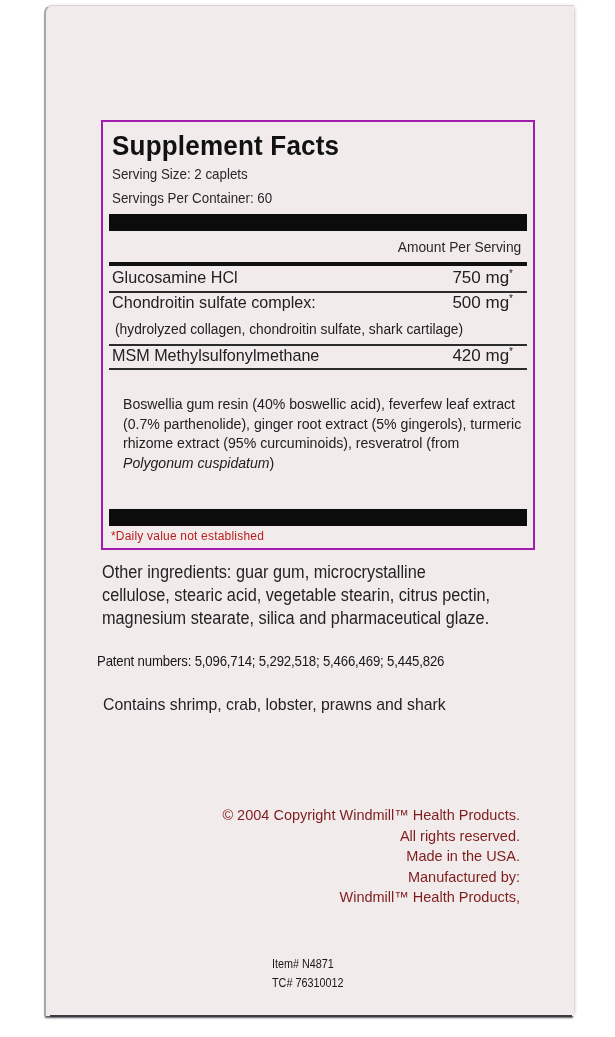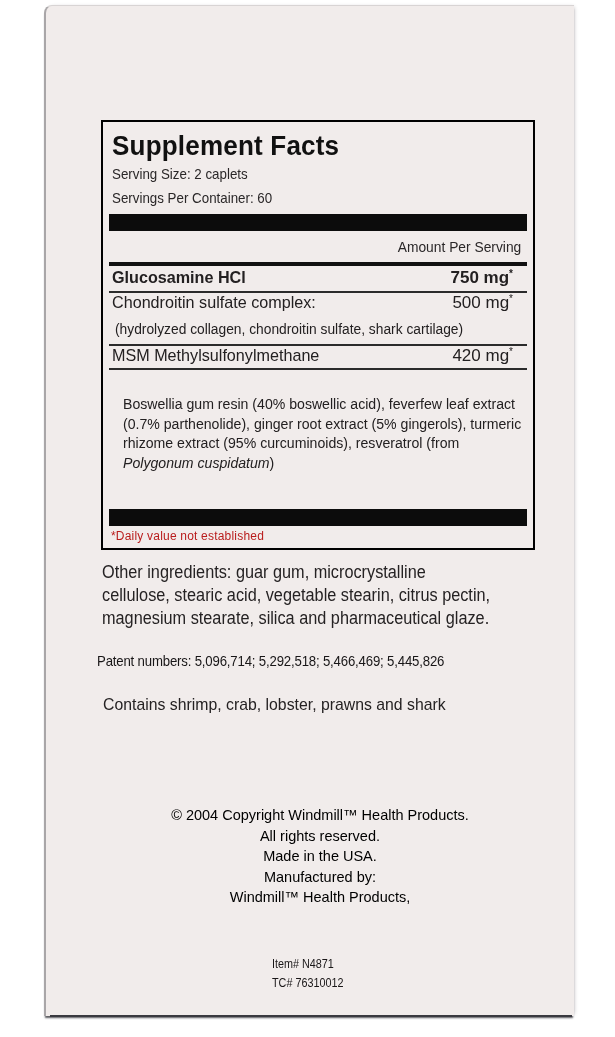--- a/index.html
+++ b/index.html
@@ -34,21 +34,21 @@
       width: 522px;
       height: 2px;
       background: #3a3a40;
     }
     .facts-box {
       position: absolute;
       left: 101px;
       top: 120px;
       width: 430px;
       height: 426px;
-      border: 2px solid #000000;
+      border: 2px solid #a21caf;
       box-sizing: content-box;
     }
     .facts-title {
       position: absolute;
       left: 9px;
       top: 8px;
       font-family: "Liberation Sans", sans-serif;
       font-weight: bold;
       font-size: 28px;
       letter-spacing: 0.2px;
@@ -187,24 +187,24 @@
       color: #252223;
       white-space: nowrap;
       transform: scaleX(0.93);
       transform-origin: left;
     }
     .copyright {
       position: absolute;
       left: 120px;
       top: 805px;
       width: 400px;
-      text-align: center;
+      text-align: right;
       font-size: 14.5px;
       line-height: 20.5px;
-      color: #000000;
+      color: #7f1d1d;
     }
     .copyright div {
       white-space: nowrap;
     }
     .item-info {
       position: absolute;
       left: 272px;
       top: 955px;
       font-size: 12px;
       line-height: 19px;
@@ -224,21 +224,21 @@
   <div class="facts-title">Supplement Facts</div>
   <div class="serving-line" style="top:44px;">Serving Size: 2 caplets</div>
   <div class="serving-line" style="top:68px;">Servings Per Container: 60</div>
 
   <div class="thick-bar" style="top:92px;"></div>
 
   <div class="aps">Amount Per Serving</div>
 
   <div class="med-rule" style="top:140px;"></div>
 
-  <div class="row" style="top:145px;font-weight:bold;">
+  <div class="row" style="top:145px;">
     <span class="name">Glucosamine HCl</span>
     <span class="amt"><span>750 mg</span><sup>*</sup></span>
   </div>
   <div class="thin-rule" style="top:169px;"></div>
 
   <div class="row" style="top:170px;">
     <span class="name">Chondroitin sulfate complex:</span>
     <span class="amt"><span>500 mg</span><sup>*</sup></span>
   </div>
   <div class="sub-note">(hydrolyzed collagen, chondroitin sulfate, shark cartilage)</div>

